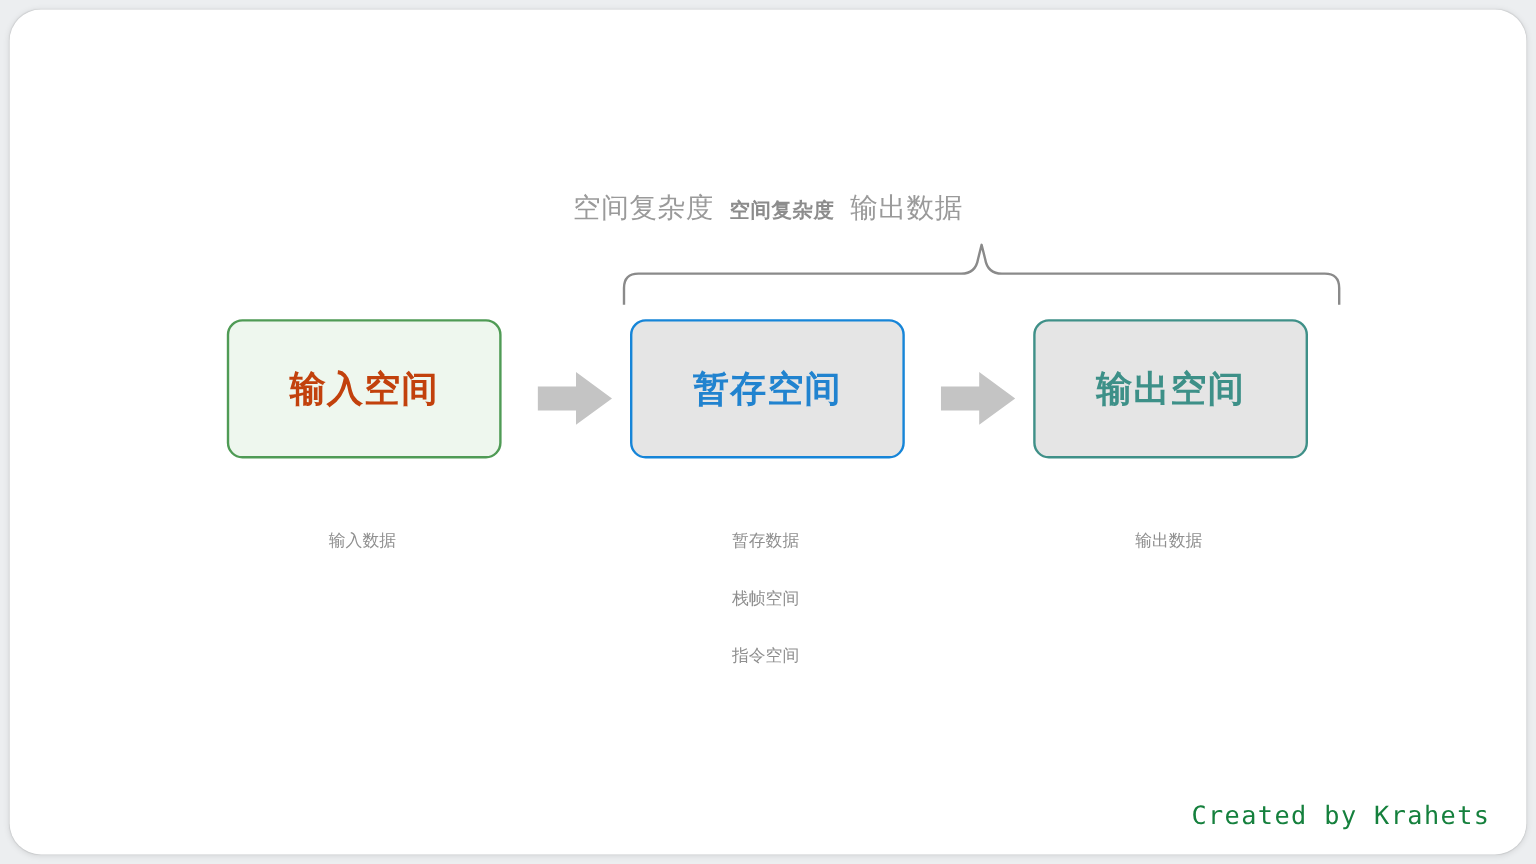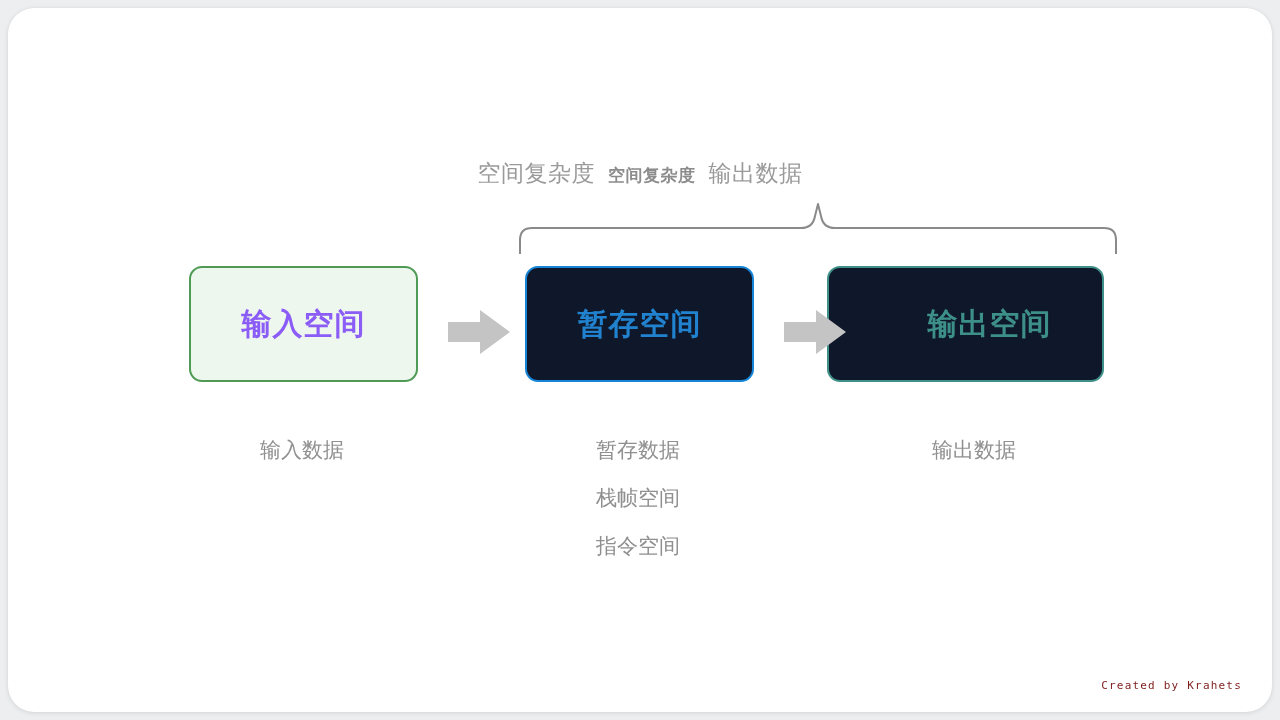--- a/index.html
+++ b/index.html
@@ -70,60 +70,60 @@
     align-items: center;
     justify-content: center;
   }
   .sbox .sbox-label {
     font-size: 30px;
     font-weight: bold;
     letter-spacing: 1px;
   }
 
   #box-input  { left: 181px;  background: #eef7ee; border-color: #4f9b55; }
-  #box-input  .sbox-label { color: #8b5cf6; }
+  #box-input  .sbox-label { color: #c2410c; }
 
-  #box-temp   { left: 517px;  background: #0f172a; border-color: #1685d8; }
+  #box-temp   { left: 517px;  background: #e5e5e5; border-color: #1685d8; }
   #box-temp   .sbox-label { color: #2183cf; }
 
-  #box-output { left: 819px;  background: #0f172a; border-color: #3f9088; padding-left: 48px; }
+  #box-output { left: 853px;  background: #e5e5e5; border-color: #3f9088; }
   #box-output .sbox-label { color: #3d9088; }
 
   
   .arrow {
     position: absolute;
     top: 300px;
     width: 62px;
     height: 48px;
   }
   #arrow-1 { left: 440px; }
   #arrow-2 { left: 776px; }
 
   
   .caption-col {
     position: absolute;
     top: 418px;
     width: 300px;
     text-align: center;
     color: #8f8f8f;
-    font-size: 21px;
+    font-size: 14px;
     line-height: 48px;
   }
   #caption-input  { left: 144px; }
   #caption-temp   { left: 480px; }
   #caption-output { left: 816px; }
 
   
   #footer-credit {
     position: absolute;
     right: 30px;
     bottom: 20px;
-    color: #7f1d1d;
+    color: #15803d;
     font-family: "DejaVu Sans Mono", "Liberation Mono", monospace;
-    font-size: 11px;
+    font-size: 21px;
     letter-spacing: 1.2px;
   }
 </style>
 </head>
 <body>
 
 <div id="card">
   <div class="stage">
 
     <div id="brace-caption">

